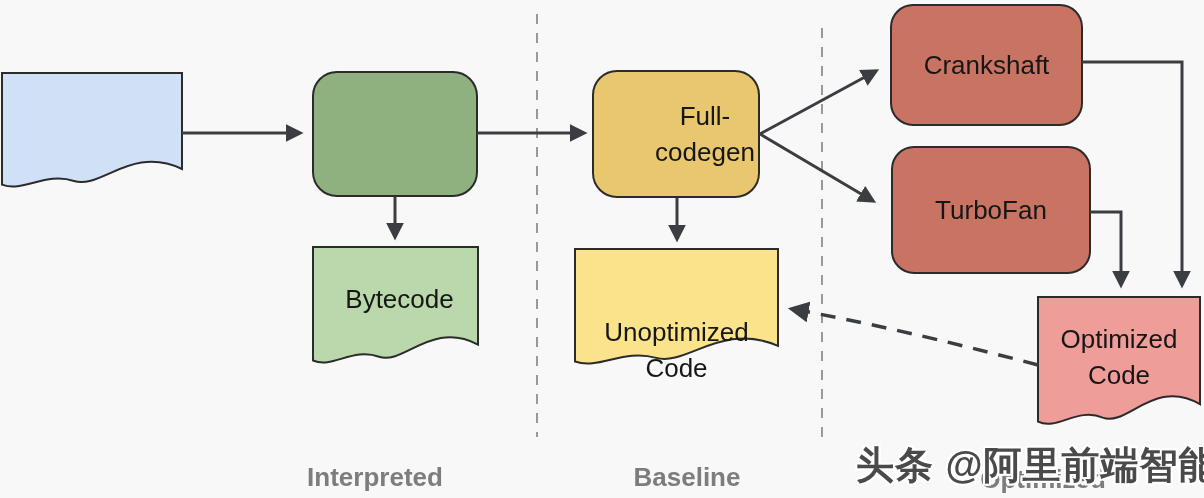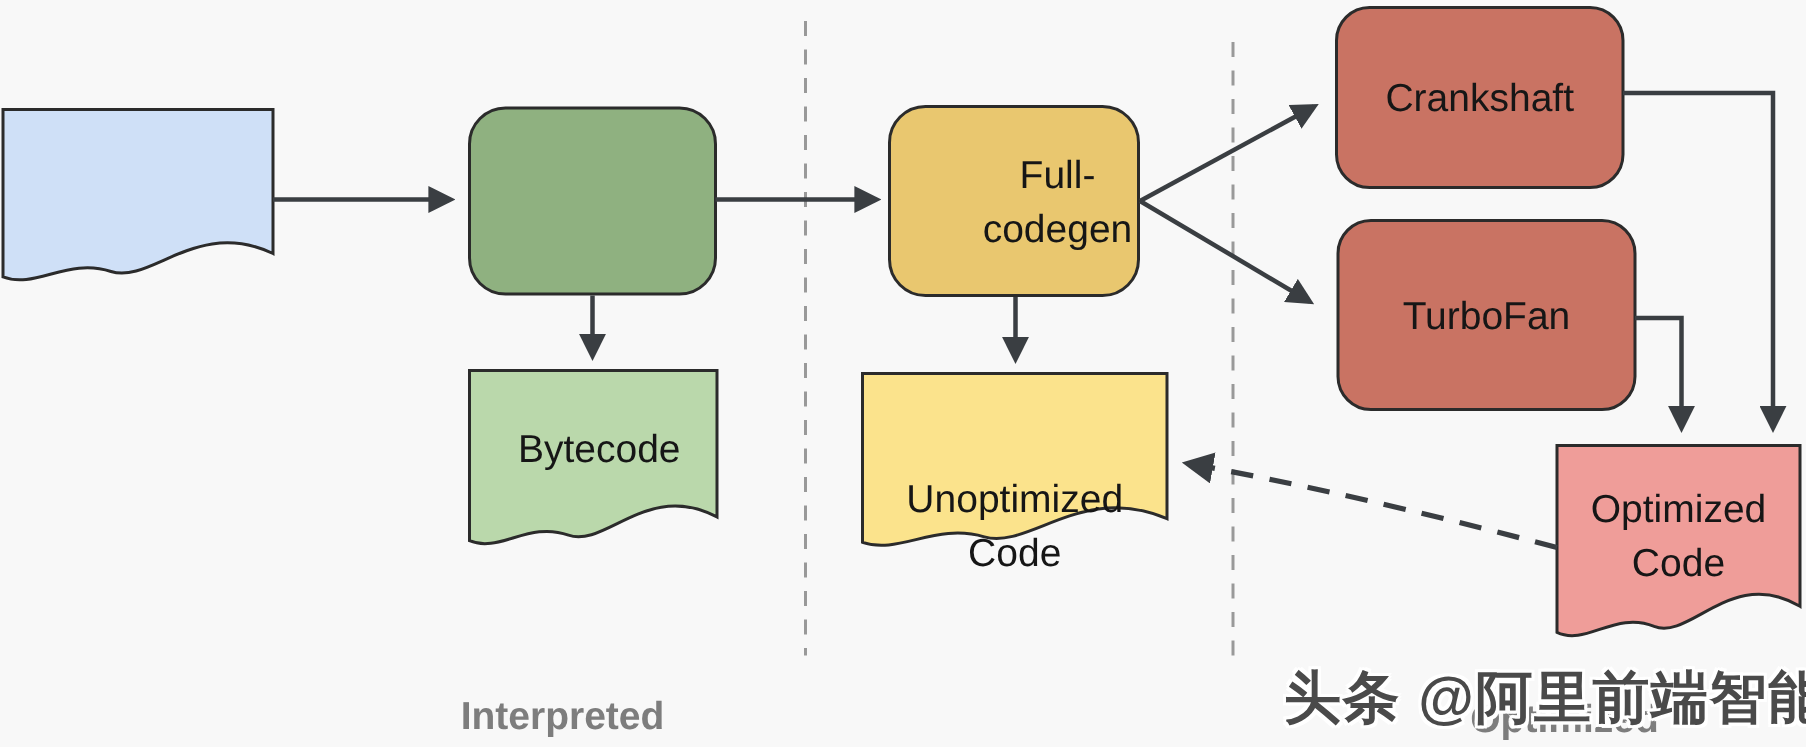--- a/index.html
+++ b/index.html
@@ -99,17 +99,18 @@
   <div class="node-label" style="left:593px; top:71px; width:166px; height:126px;padding-left:29px;">Full-
 codegen</div>
   <div class="node-label" style="left:575px; top:249px; width:203px; height:122px;margin-top:40px;">Unoptimized
 Code</div>
   <div class="node-label" style="left:892px; top:147px; width:198px; height:126px;">TurboFan</div>
   <div class="node-label" style="left:891px; top:5px; width:191px; height:120px;">Crankshaft</div>
   <div class="node-label" style="left:1038px; top:297px; width:162px; height:120px;">Optimized
 Code</div>
 
   <div class="section-label" style="left:275px; top:461px; width:200px; height:32px;">Interpreted</div>
+  <div class="section-label" style="left:587px; top:461px; width:200px; height:32px;">Baseline</div>
   <div class="section-label" style="left:943px; top:463px; width:200px; height:32px;">Optimized</div>
 
   <div class="watermark">头条 @阿里前端智能化</div>
 
 </div>
 
 </body></html>

